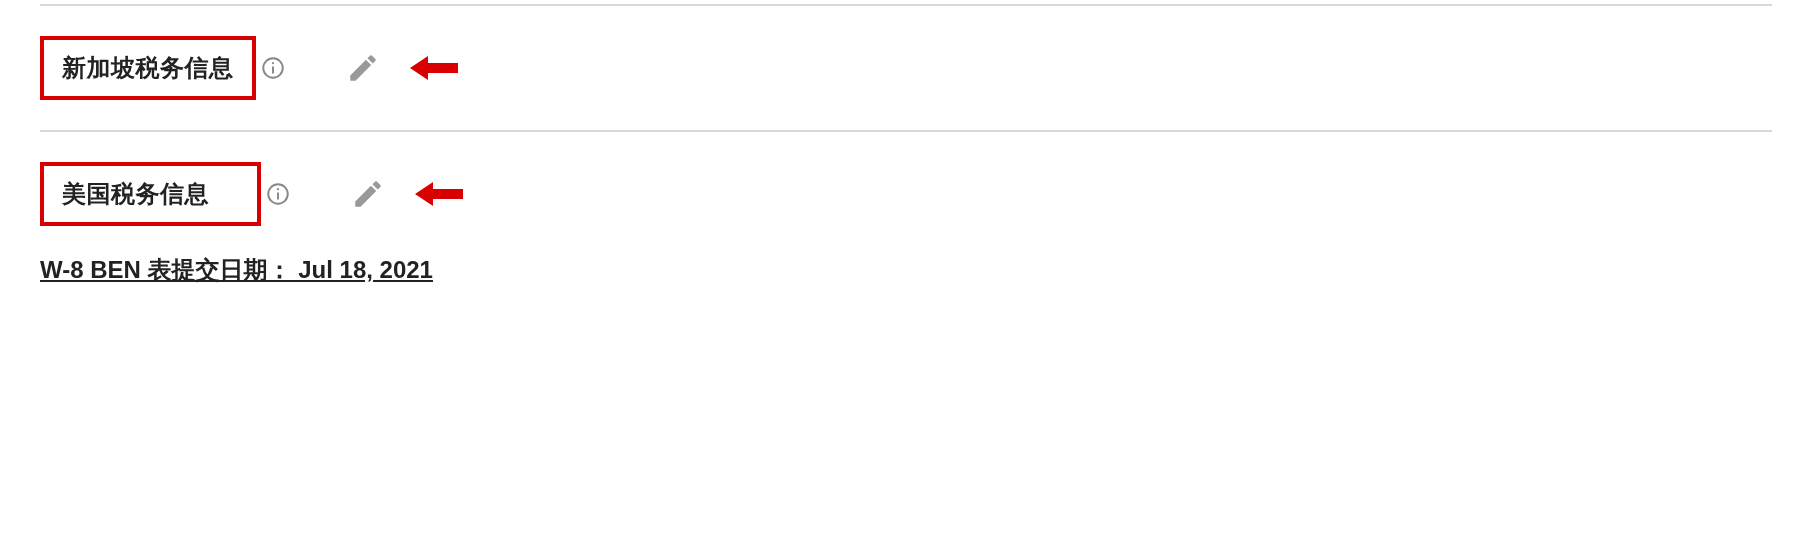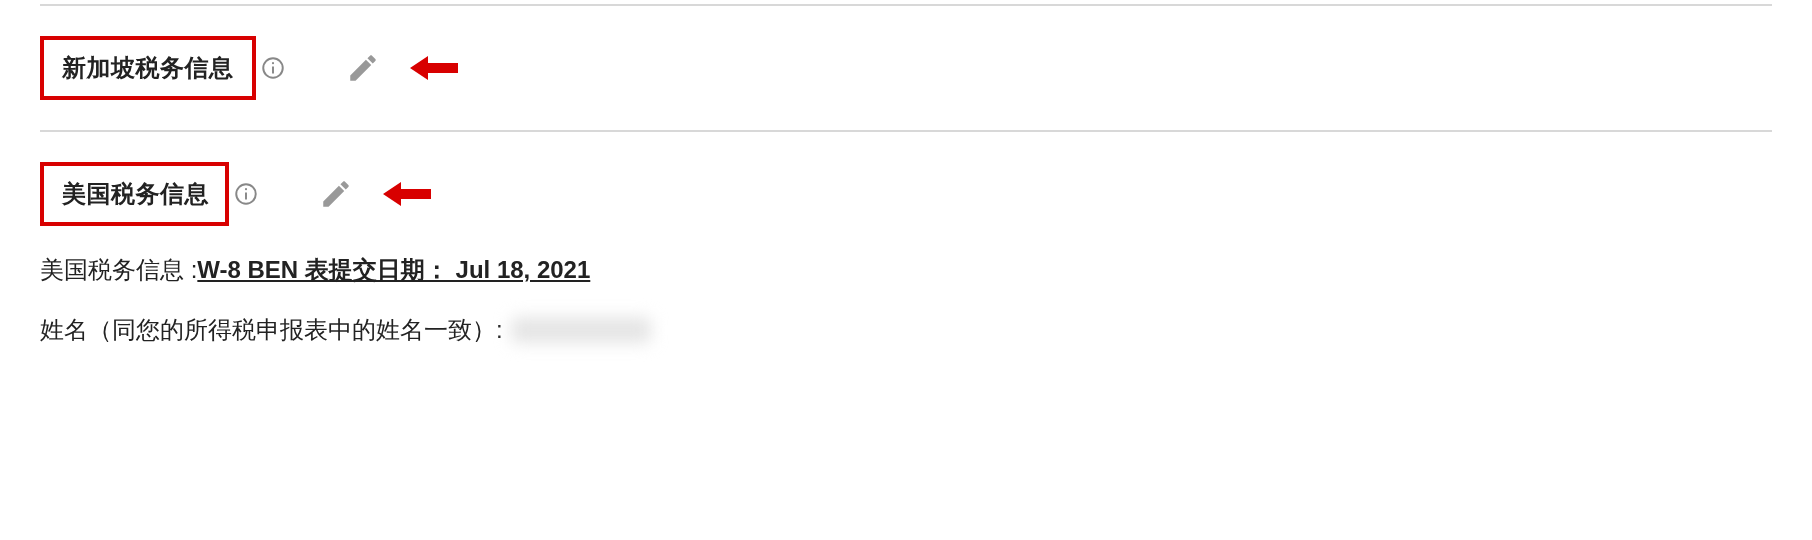--- a/index.html
+++ b/index.html
@@ -125,21 +125,21 @@
         <path d="M 4 18 L 22 6 L 22 13 L 52 13 L 52 23 L 22 23 L 22 30 Z" fill="#d80000"></path>
       </svg>
     </span>
   </div>
 </div>
 
 <div class="divider"></div>
 
 <div class="section">
   <div class="section-header">
-    <span class="highlight-box" style="padding-right:16px;">
+    <span class="highlight-box" style="padding-right:48px;">
       <span class="section-title">美国税务信息</span>
     </span>
     <span class="info-icon" style="margin-left:-16px;">
       <svg viewBox="0 0 24 24" fill="none" stroke="#888" stroke-width="1.8">
         <circle cx="12" cy="12" r="9"></circle>
         <line x1="12" y1="10.5" x2="12" y2="17"></line>
         <circle cx="12" cy="7.5" r="1" fill="#888" stroke="none"></circle>
       </svg>
     </span>
     <span class="edit-icon">
@@ -148,22 +148,17 @@
       </svg>
     </span>
     <span class="arrow-annotation">
       <svg viewBox="0 0 60 36">
         <path d="M 4 18 L 22 6 L 22 13 L 52 13 L 52 23 L 22 23 L 22 30 Z" fill="#d80000"></path>
       </svg>
     </span>
   </div>
 
   <div class="detail-row">
-    <span class="detail-label">美国税务信息 :</span>
     <span class="detail-bold">W-8 BEN 表提交日期： Jul 18, 2021</span>
   </div>
 
-  <div class="detail-row">
-    <span class="detail-label">姓名（同您的所得税申报表中的姓名一致）:</span>
-    <span class="blurred-placeholder" style="width:140px;"></span>
-  </div>
 
 </div>
 
 </body></html>

